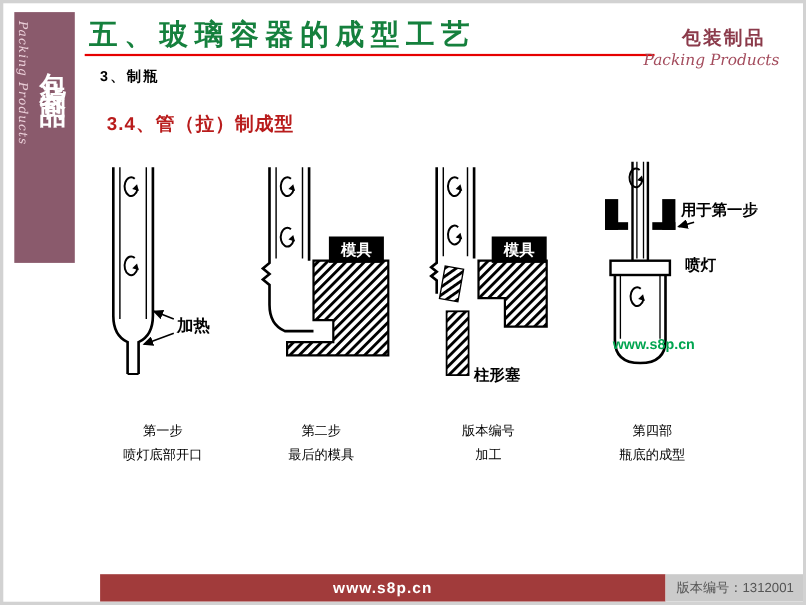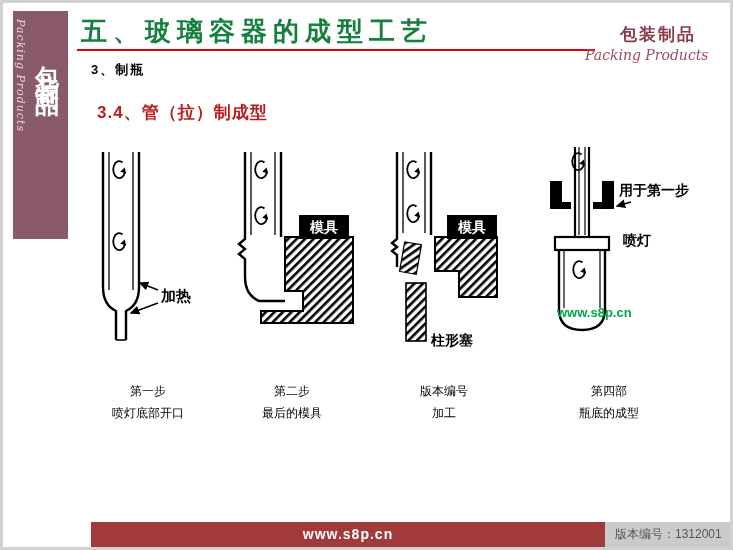--- a/index.html
+++ b/index.html
@@ -141,21 +141,21 @@
     <div>喷灯底部开口</div>
   </div>
   <div class="fig-caption" style="left:210px;top:377px;width:158px">
     <div>第二步</div>
     <div>最后的模具</div>
   </div>
   <div class="fig-caption" style="left:362px;top:377px;width:158px">
     <div>版本编号</div>
     <div>加工</div>
   </div>
-  <div class="fig-caption" style="left:521px;top:377px;width:170px">
+  <div class="fig-caption" style="left:505px;top:377px;width:170px">
     <div>第四部</div>
     <div>瓶底的成型</div>
   </div>
 
 
   <div class="footer-bar">
     <span>www.s8p.cn</span>
   </div>
   <div class="footer-version">
     <span>版本编号：1312001</span>

